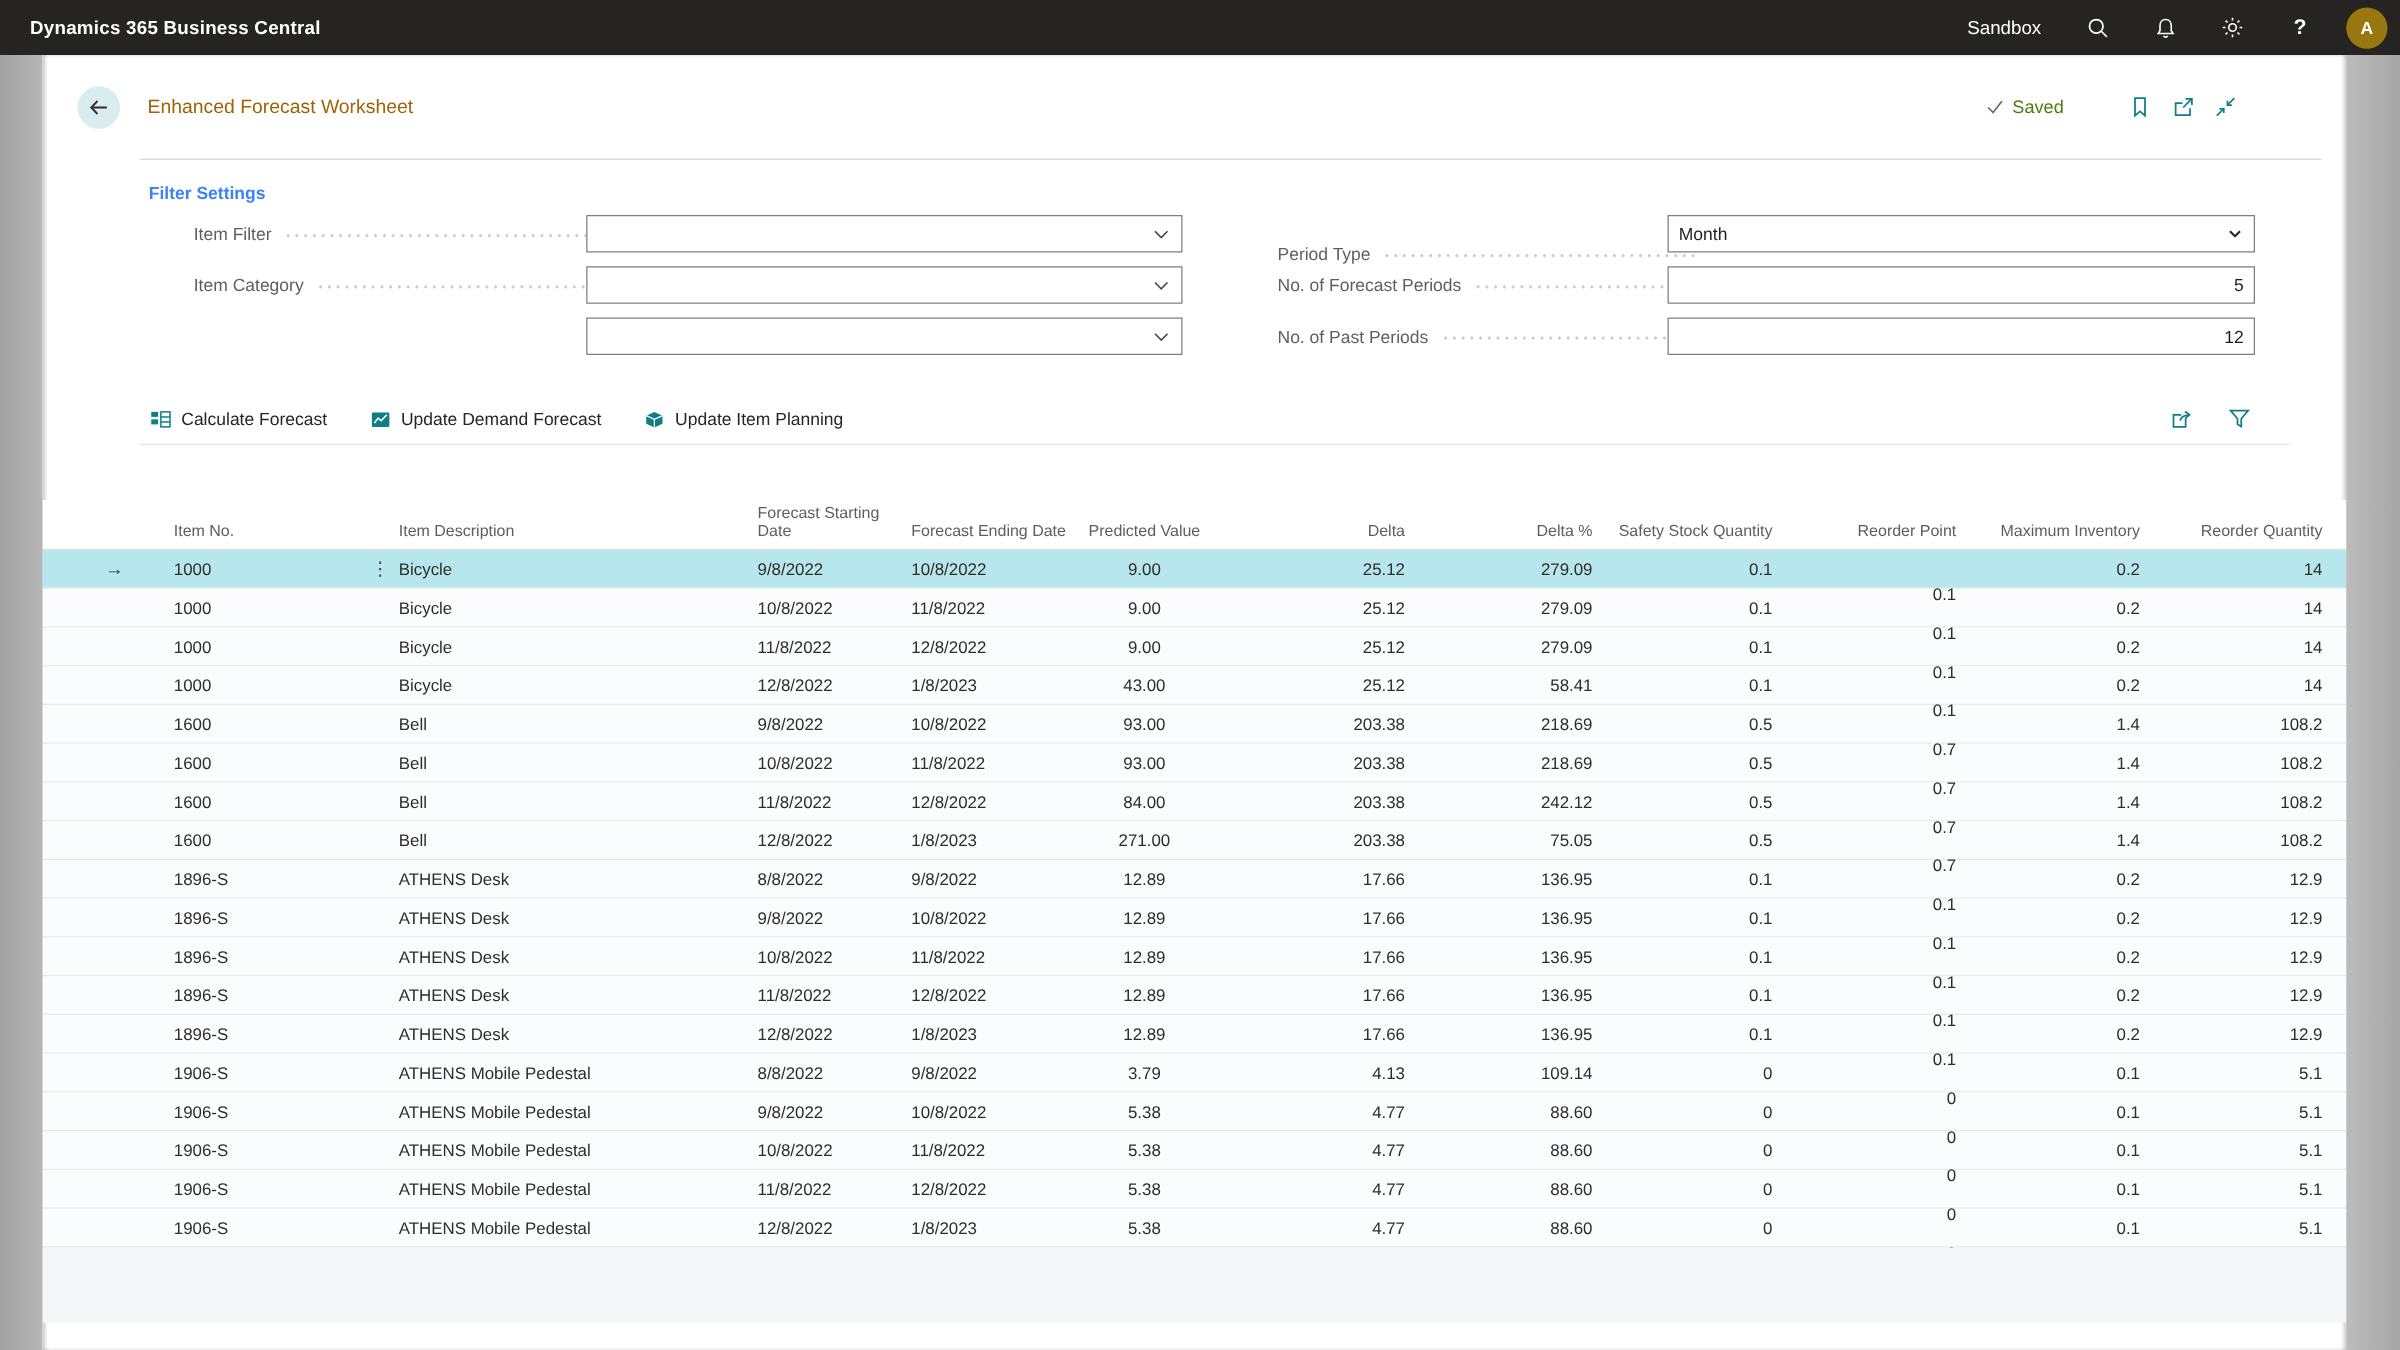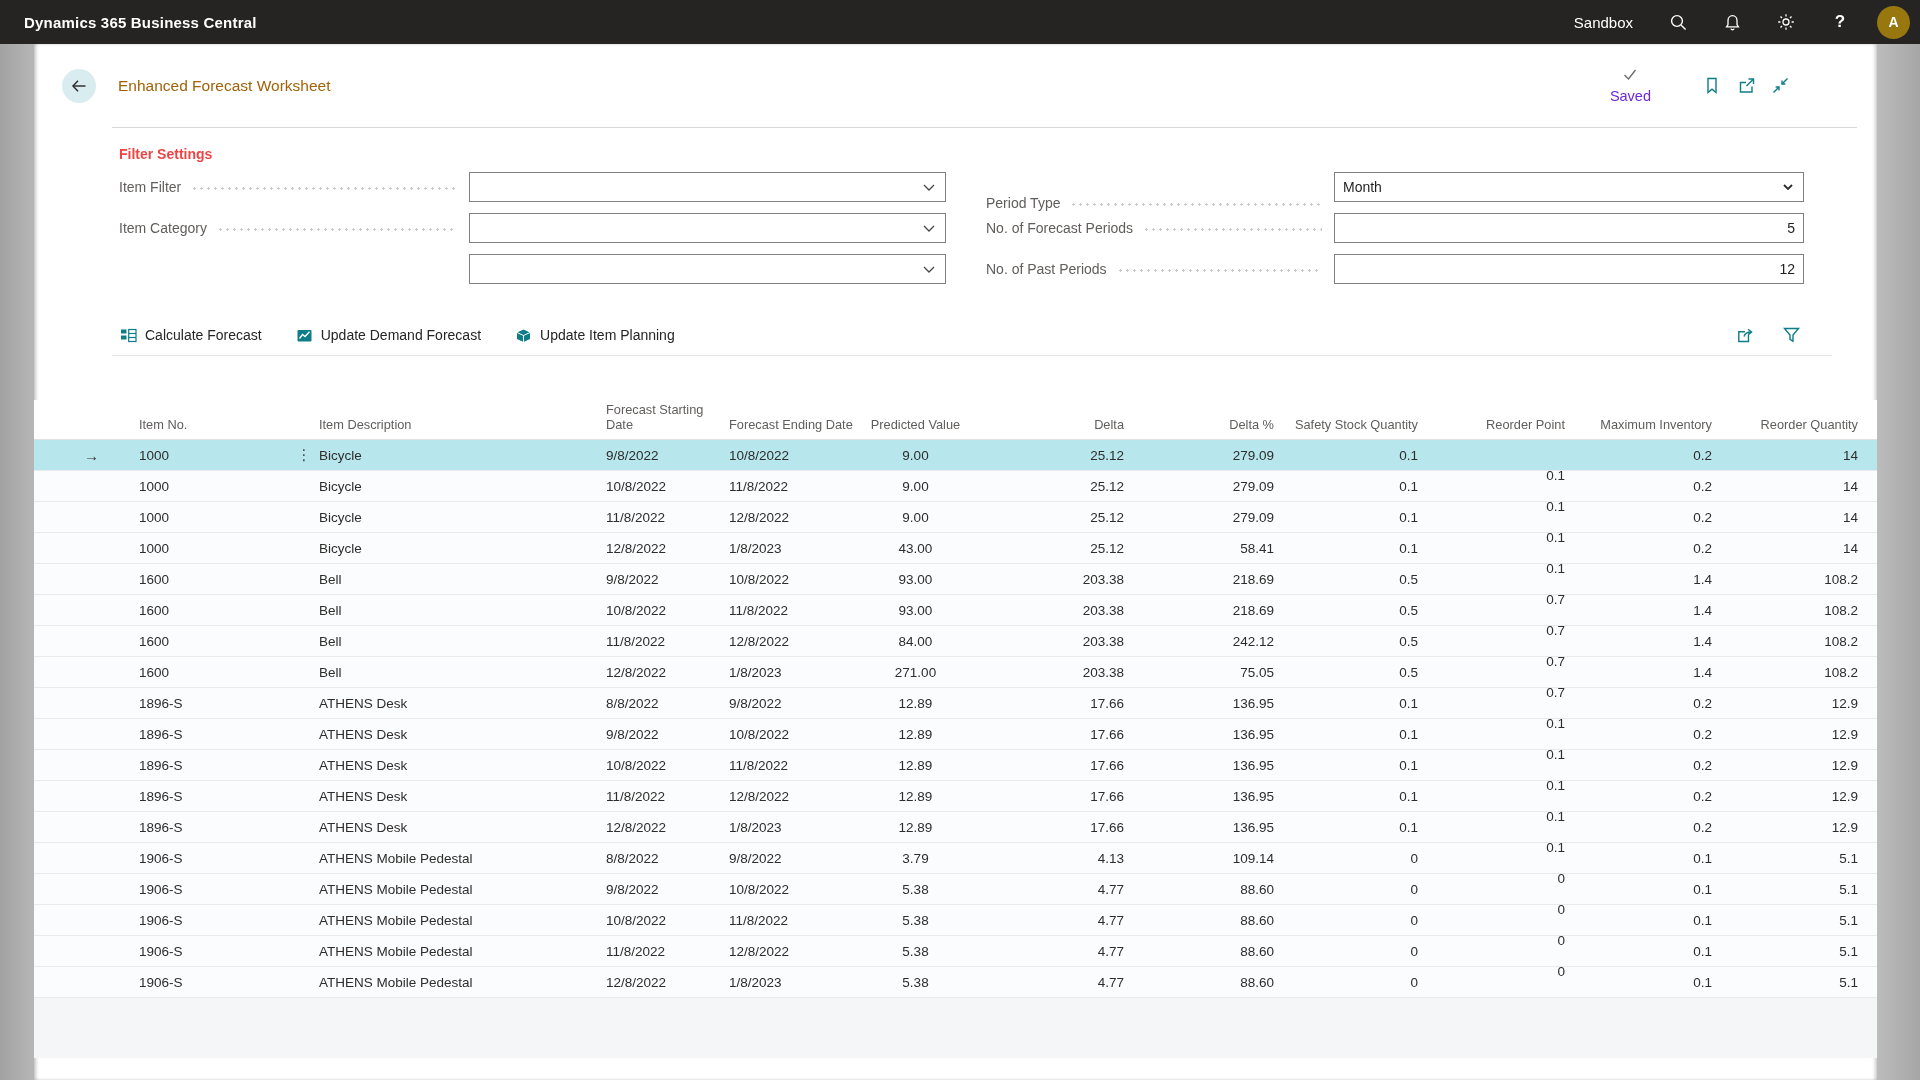--- a/index.html
+++ b/index.html
@@ -27,26 +27,26 @@
     box-shadow: inset 3px 0 4px -2px rgba(0,0,0,.35), inset -3px 0 4px -2px rgba(0,0,0,.3); }
 
   
   .page-header { position:absolute; left:0; top:0; width:100%; height:83px;
     display:flex; align-items:center; }
   .ph-divider { position:absolute; left:78px; right:20px; top:83px; height:1px; background:#d8d8d8; }
   .back-btn { margin-left:28px; width:34px; height:34px; border-radius:50%; border:none;
     background:#d9edf0; display:flex; align-items:center; justify-content:center; cursor:pointer; }
   .page-title { margin-left:22px; font-size:15.5px; color:#a16207; }
   .header-right { margin-left:auto; margin-right:80px; display:flex; align-items:center; }
-  .saved { display:flex; align-items:center; gap:7px; color:#6d28d9; font-size:14.5px; margin-right:44px;flex-direction:column; }
+  .saved { display:flex; align-items:center; gap:7px; color:#4d7c0f; font-size:14.5px; margin-right:44px; }
   .hr-icon { width:34px; height:30px; display:flex; align-items:center; justify-content:center; cursor:pointer; }
 
   
-  .fs-title { position:absolute; left:85px; top:102px; font-size:14px; font-weight:700; color:#ef4444; }
-  .field-row { position:absolute; height:30px; display:flex; align-items:center; }
+  .fs-title { position:absolute; left:85px; top:102px; font-size:14px; font-weight:700; color:#3b82f6; }
+  .field-row { position:absolute; height:30px; display:flex; align-items:center;margin-left:36px; }
   .field-label { font-size:14px; color:#605e5c; white-space:nowrap; }
   .leader { flex:1; height:3px; margin:2px 12px 0 10px;
     background-image:radial-gradient(circle,#c9c9c9 1.1px,transparent 1.3px);
     background-size:7px 3px; background-repeat:repeat-x; background-position:left center; }
   .lrow  { left:85px;  width:350px; }
   .rrow  { left:952px; width:348px; }
   .input-box { position:absolute; height:30px; border:1px solid #7f7f7f; background:#fff;
     display:flex; align-items:center; }
   .ib-left  { left:435px;  width:477px; }
   .ib-right { left:1300px; width:470px;gap:24px; }

